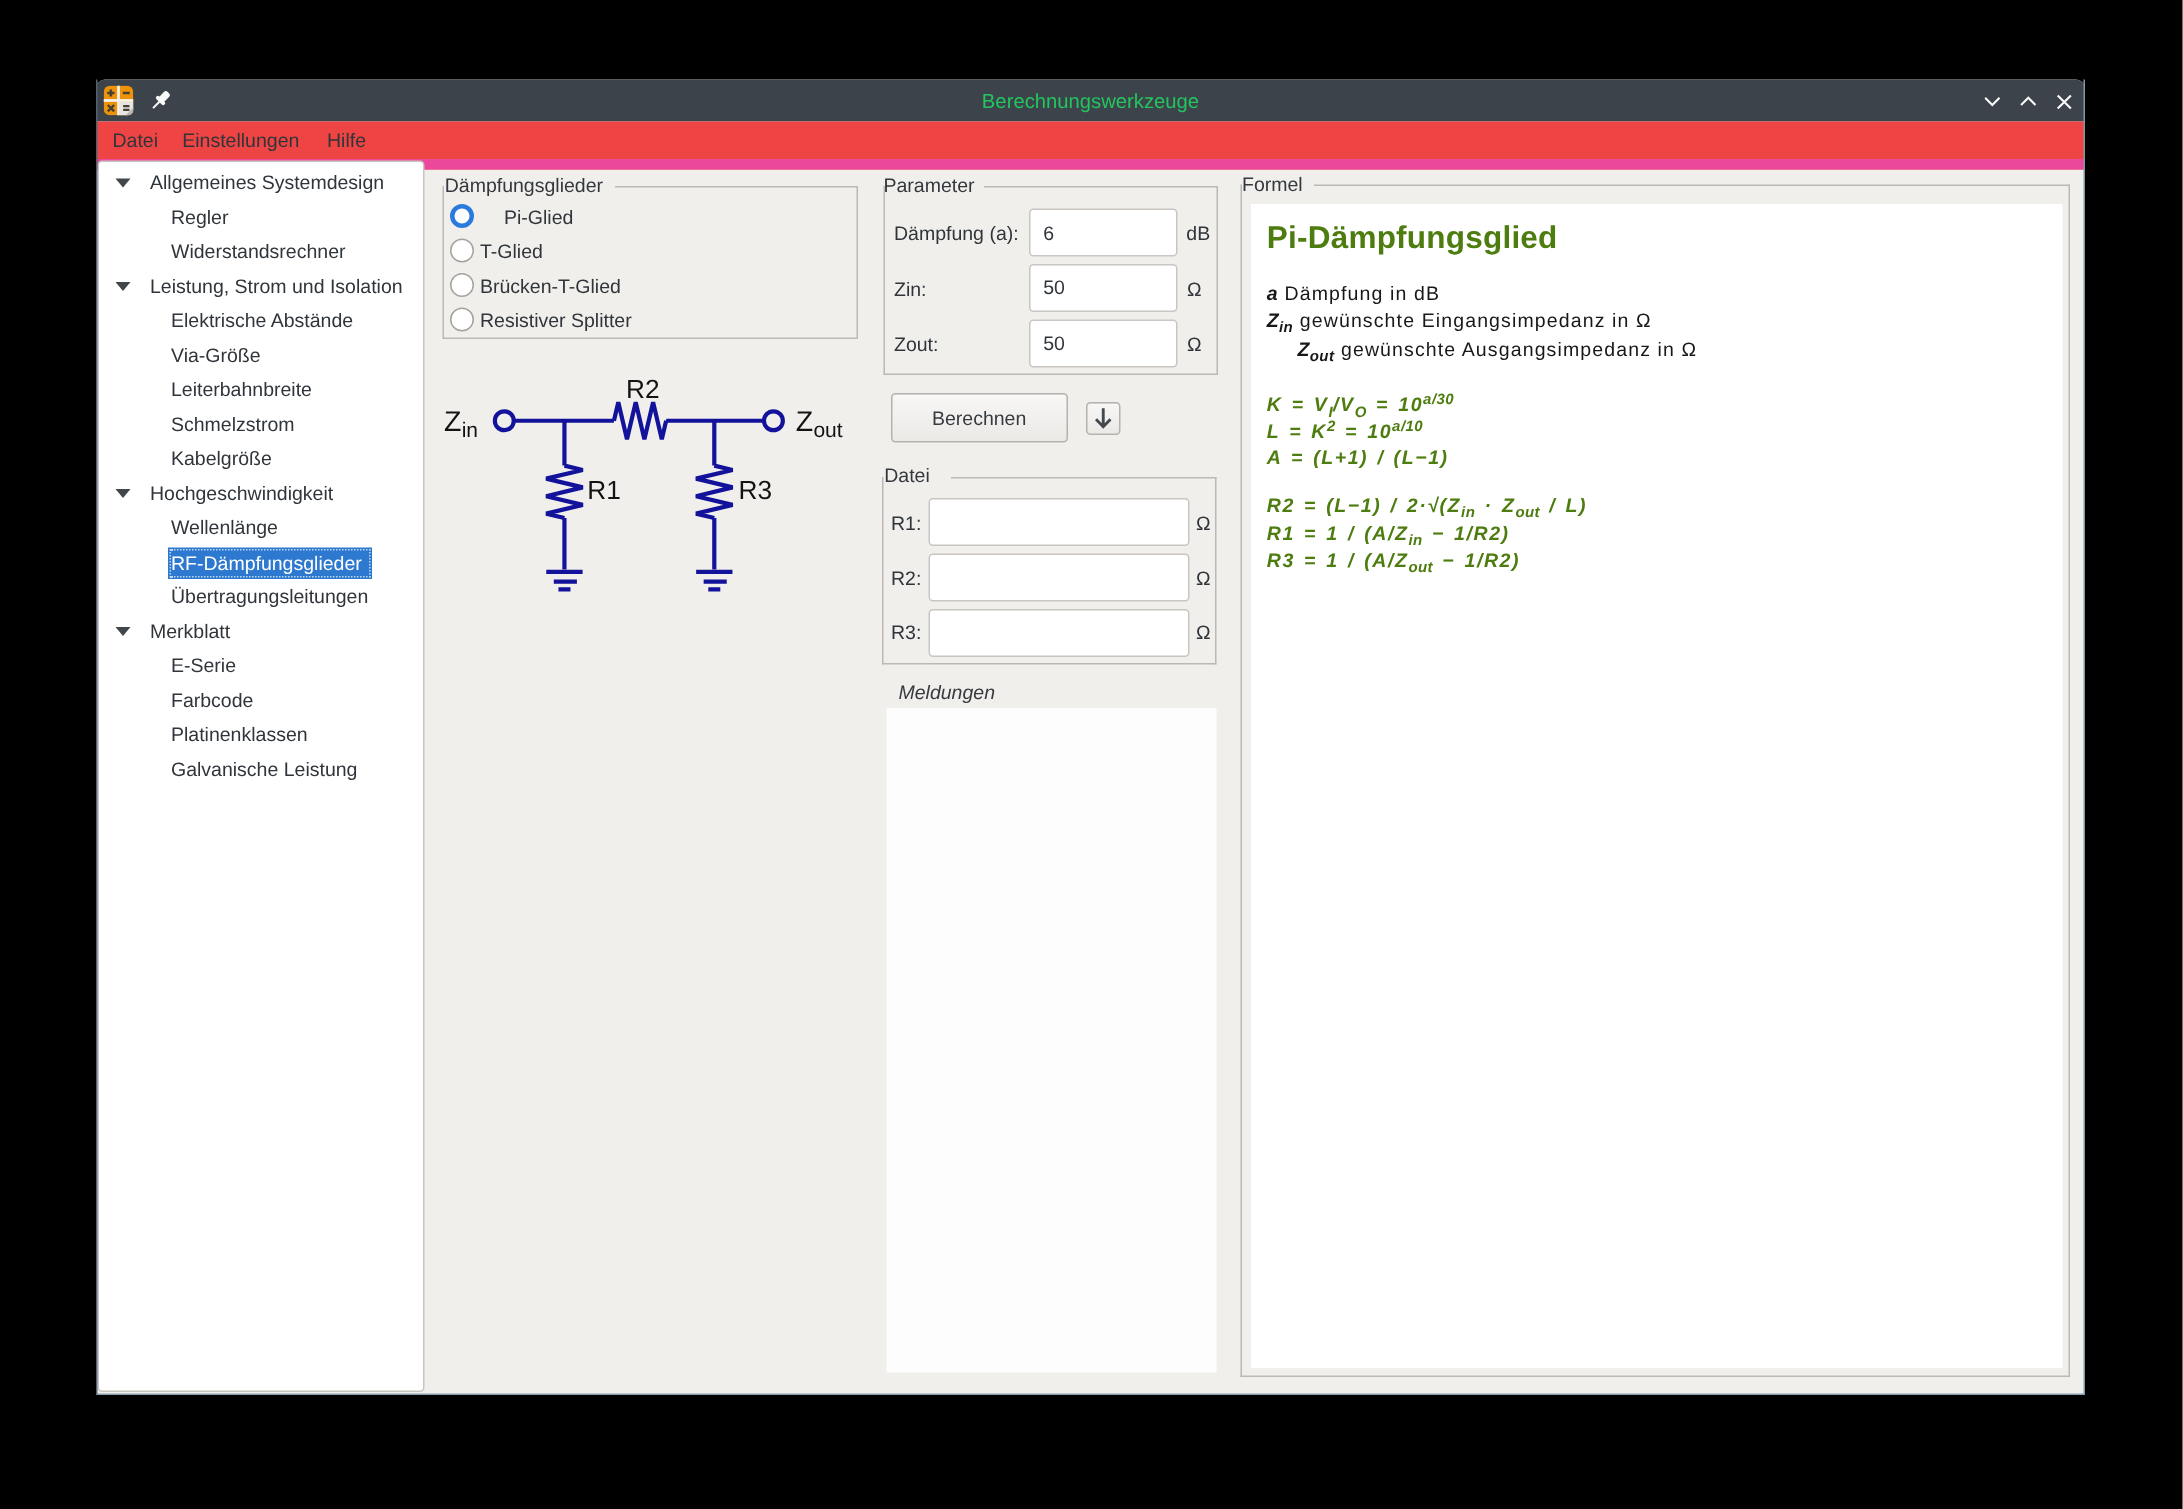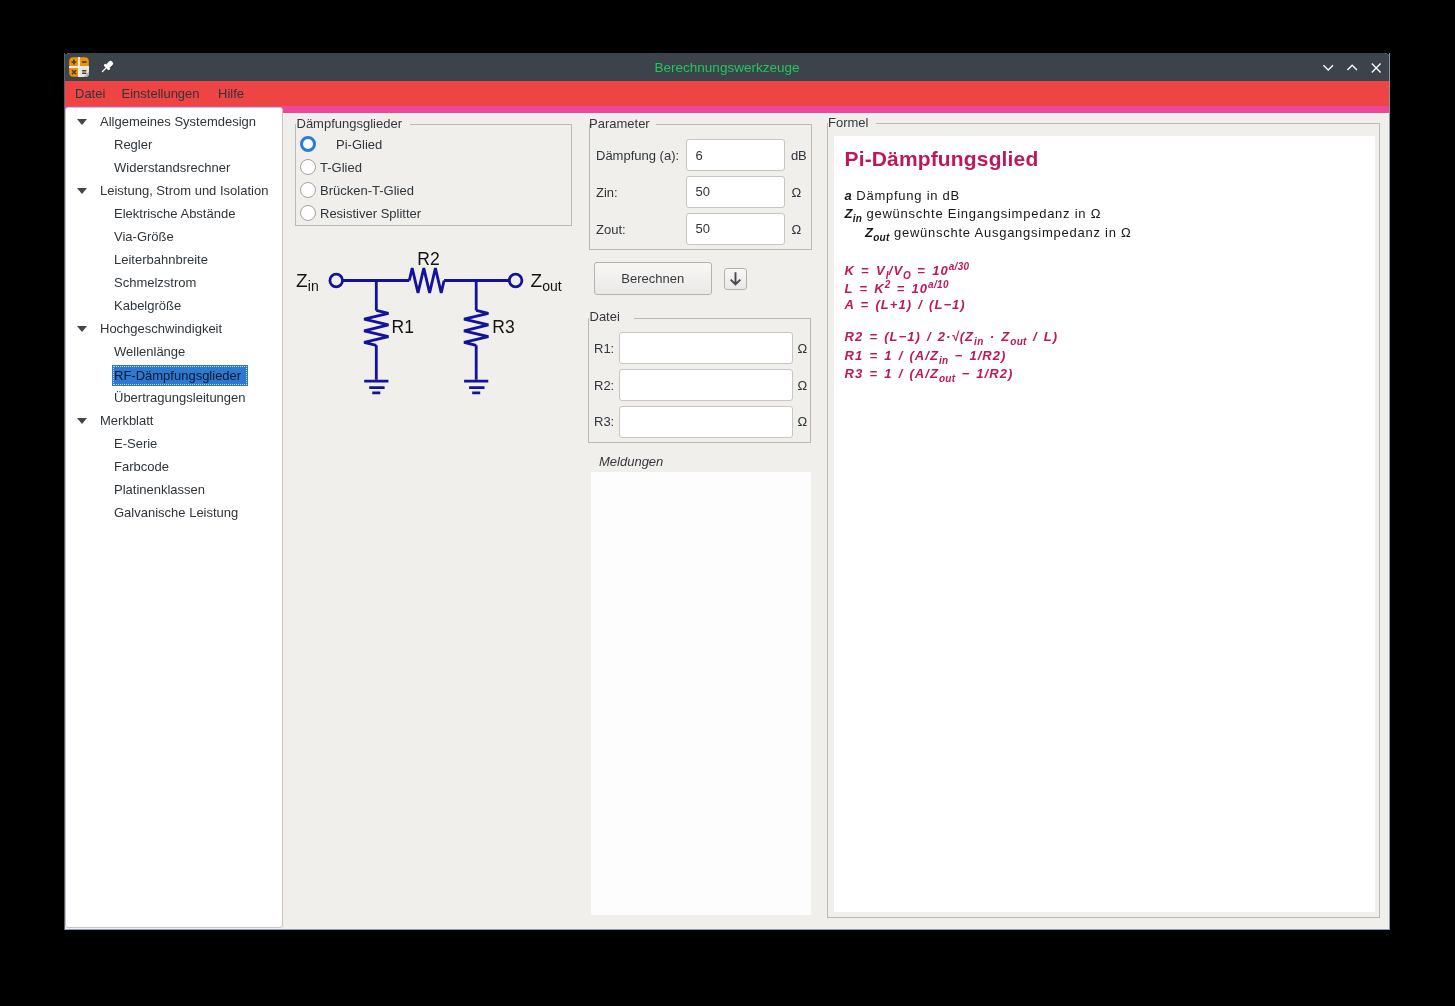--- a/index.html
+++ b/index.html
@@ -14,42 +14,42 @@
  font-size:13.5px;}
 #menubar{position:absolute;left:0;top:28px;width:1326px;height:25px;background:#ef4444;
  border-bottom:7px solid #ec4899;}
 .menuitem{position:absolute;top:5px;font-size:13px;color:#2f353a;}
 #treepanel{position:absolute;left:1px;top:53.5px;width:218px;height:821.5px;background:#fff;
  border:1px solid #c8c5c0;border-radius:3px;box-sizing:border-box;}
 .trow{position:absolute;font-size:13px;color:#2f353a;white-space:nowrap;}
 .tri{position:absolute;width:0;height:0;border-left:5.5px solid transparent;
  border-right:5.5px solid transparent;border-top:6.5px solid #41464b;}
 #sel{position:absolute;left:45.5px;top:257px;width:136.5px;height:21px;background:#2e79d0;}
-#sel .txt{position:absolute;left:2.5px;top:3px;font-size:13px;color:#0f172a;white-space:nowrap;}
+#sel .txt{position:absolute;left:2.5px;top:3px;font-size:13px;color:#ffffff;white-space:nowrap;}
 #sel .focus{position:absolute;left:1px;top:1px;right:1px;bottom:1px;border:1px dotted rgba(255,255,255,0.7);}
 .gbox{position:absolute;border:1px solid #bcb9b5;border-top:none;box-sizing:border-box;}
 .gtop{position:absolute;height:1px;background:#bcb9b5;}
 .glabel{position:absolute;font-size:13px;color:#33383d;white-space:nowrap;}
 .radio{position:absolute;width:16px;height:16px;border-radius:50%;box-sizing:border-box;}
 .radio.off{background:#fff;border:1px solid #a5a29d;}
 .radio.on{background:#fff;border:3.4px solid #2b7bdc;}
 .rlabel{position:absolute;font-size:13px;color:#2f353a;white-space:nowrap;}
 .field{position:absolute;background:#fff;border:1px solid #c9c6c1;border-radius:3px;
  box-sizing:border-box;font-size:13px;color:#2f353a;}
 .field .v{position:absolute;left:9px;top:7.5px;}
 .flabel{position:absolute;font-size:13px;color:#2f353a;white-space:nowrap;}
 #btn{position:absolute;left:529.5px;top:209px;width:118.5px;height:33px;border:1px solid #b5b2ae;
  border-radius:3px;background:linear-gradient(#f8f7f6,#ebe9e6);box-sizing:border-box;}
 #btn span{position:absolute;width:100%;text-align:center;top:8px;font-size:13px;color:#363b40;}
 #abtn{position:absolute;left:659.5px;top:214.5px;width:23px;height:22.5px;border:1px solid #b5b2ae;
  border-radius:3px;background:linear-gradient(#f8f7f6,#ebe9e6);box-sizing:border-box;}
 #msgbox{position:absolute;left:527px;top:418.5px;width:220px;height:443px;background:#fdfdfd;}
 #formelwhite{position:absolute;left:770px;top:83px;width:540.5px;height:775.5px;background:#fff;}
 .fl{position:absolute;font-size:13px;color:#16181a;white-space:nowrap;letter-spacing:0.75px;}
-.fm{position:absolute;font-size:13px;color:#be185d;white-space:nowrap;font-weight:bold;
+.fm{position:absolute;font-size:13px;color:#4d7c0f;white-space:nowrap;font-weight:bold;
  font-style:italic;letter-spacing:1.05px;word-spacing:1.5px;}
 .fm sub,.fl sub{font-size:10px;letter-spacing:0.3px;}
 .fm sup{font-size:10px;letter-spacing:0.3px;}
 b.vi{font-weight:bold;font-style:italic;letter-spacing:0.2px;}
 </style>
 </head>
 <body>
 <div id="win">
   <div id="titlebar">
     <span id="title">Berechnungswerkzeuge</span>

